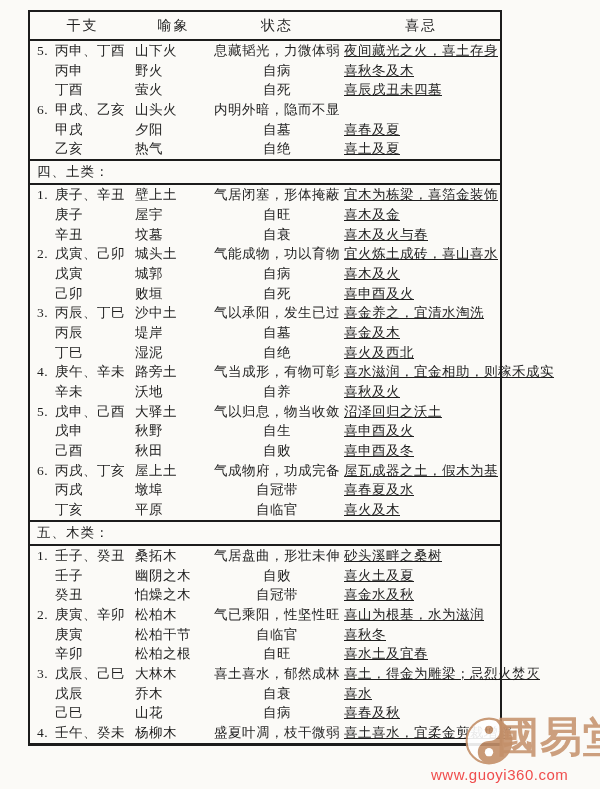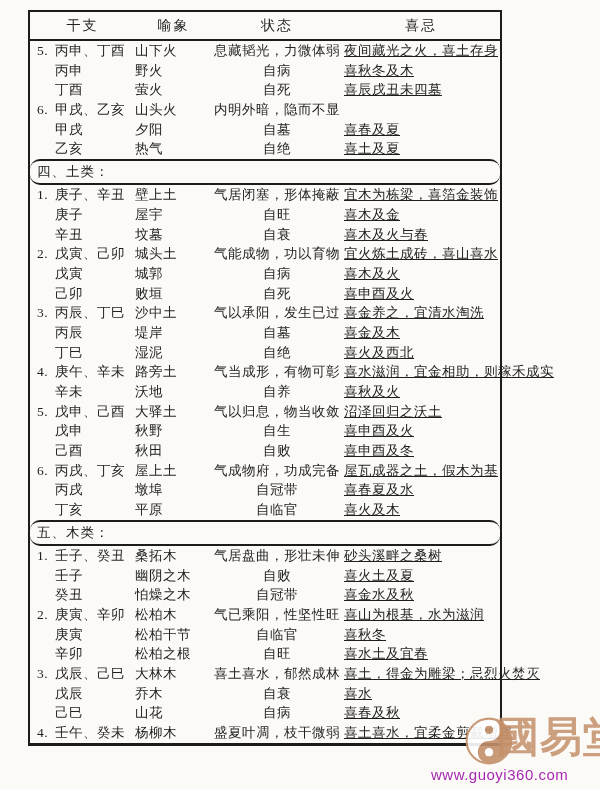--- a/index.html
+++ b/index.html
@@ -27,21 +27,21 @@
     white-space:nowrap;
   }
   .cell{overflow:visible;}
   .c1{padding-left:7px;display:flex;}
   .num{display:inline-block;width:18px;flex:0 0 18px;}
   .c3{text-align:center;}
   .c4{padding-left:2px;text-decoration:underline;}
   .section-row{
     height:22px;line-height:22px;
     border-top:2px solid #1c1c1c;border-bottom:2px solid #1c1c1c;
-    padding-left:7px;font-size:13.5px;letter-spacing:1px;border-radius:10px;
+    padding-left:7px;font-size:13.5px;letter-spacing:1px;
   }
   .watermark{position:absolute;pointer-events:none;}
   .wm-logo-text{
     position:absolute;left:497px;top:707px;width:200px;
     font-size:42px;line-height:60px;letter-spacing:1px;
     font-weight:bold;opacity:.85;
   }
   .wm-url{
     position:absolute;left:431px;top:766px;
     font-family:"Liberation Sans","DejaVu Sans",sans-serif;
@@ -362,14 +362,14 @@
 </div>
 
 <div class="watermark">
   <svg class="wm-yinyang" width="50" height="50" viewBox="0 0 48 48">
     <circle cx="24" cy="24" r="21.5" fill="#ffffff" stroke="#c4906a" stroke-width="2"></circle>
     <path d="M24 2.5 a21.5 21.5 0 0 1 0 43 a10.75 10.75 0 0 1 0 -21.5 a10.75 10.75 0 0 0 0 -21.5 z" fill="#c4906a"></path>
     <circle cx="24" cy="13.25" r="4" fill="#c4906a"></circle>
     <circle cx="24" cy="34.75" r="4" fill="#ffffff"></circle>
   </svg>
   <div class="wm-logo-text" style="color: rgb(196, 144, 106);">國易堂</div>
-  <div class="wm-url" style="color: #a21caf;">www.guoyi360.com</div>
+  <div class="wm-url" style="color: #ef4444;">www.guoyi360.com</div>
 </div>
 
 </body></html>

